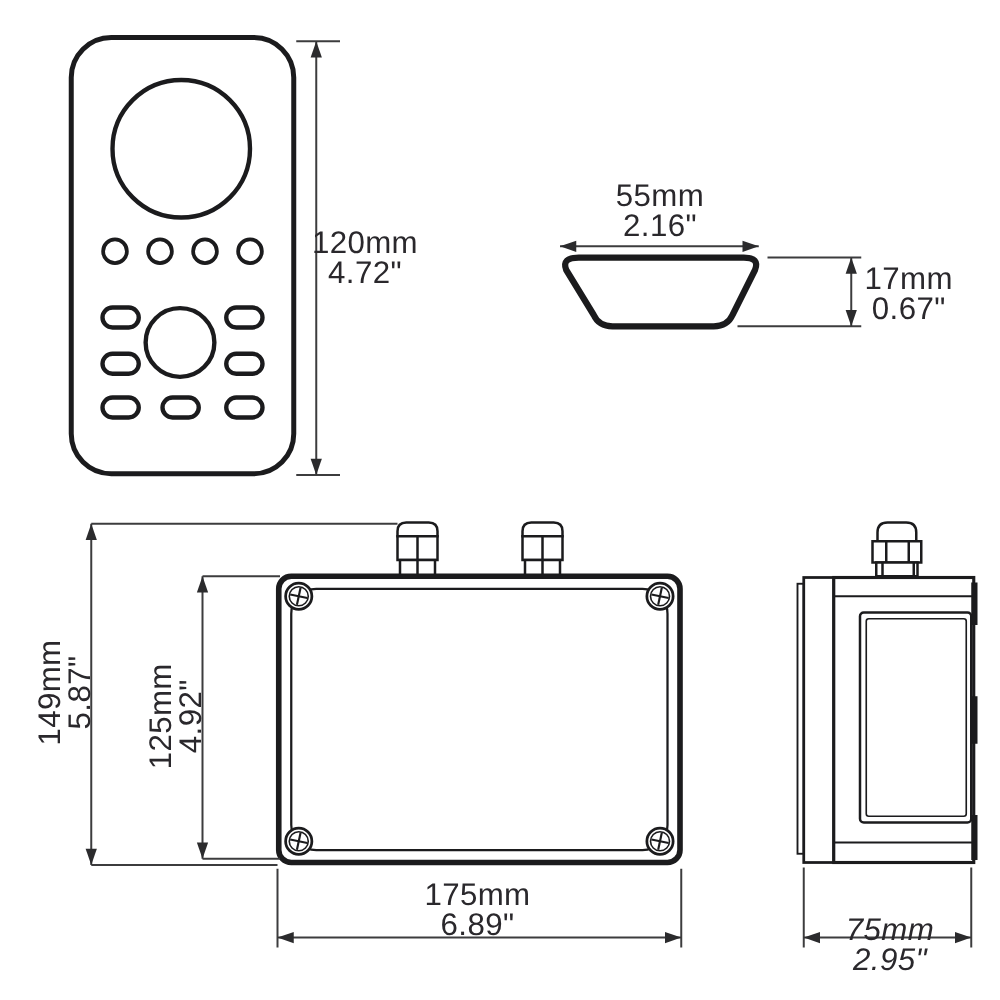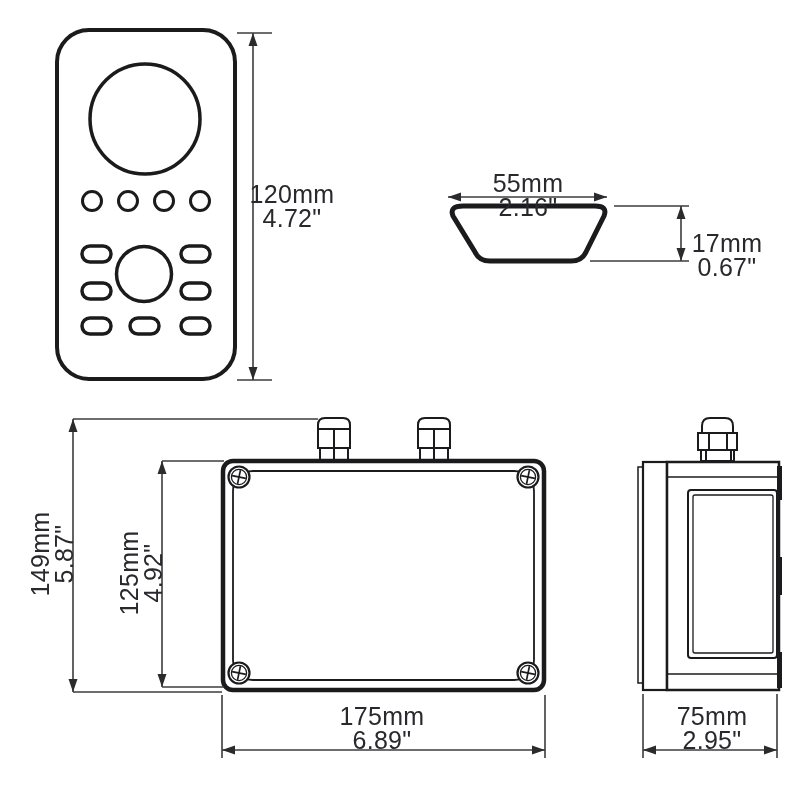--- a/index.html
+++ b/index.html
@@ -162,43 +162,43 @@
     <polygon points="643,750 656,745.5 656,754.5" stroke="none"></polygon>
     <polygon points="777,750 764,745.5 764,754.5" stroke="none"></polygon>
   </g>
 </svg>
 
   <div class="dim" style="left:244px;top:182px;width:96px;">
     <div>120mm</div>
     <div>4.72"</div>
   </div>
 
-  <div class="dim" style="left:478px;top:145px;width:100px;margin-top:26px;">
+  <div class="dim" style="left:478px;top:145px;width:100px;">
     <div>55mm</div>
     <div>2.16"</div>
   </div>
 
-  <div class="dim" style="left:688px;top:211px;width:78px;margin-top:20px;">
+  <div class="dim" style="left:688px;top:211px;width:78px;">
     <div>17mm</div>
     <div>0.67"</div>
   </div>
 
   <div class="dim rot" style="left:-8px;top:528px;width:120px;height:52px;">
     <div>149mm</div>
     <div>5.87"</div>
   </div>
 
   <div class="dim rot" style="left:81px;top:547px;width:120px;height:52px;">
     <div>125mm</div>
     <div>4.92"</div>
   </div>
 
   <div class="dim" style="left:330px;top:704px;width:104px;">
     <div>175mm</div>
     <div>6.89"</div>
   </div>
 
-  <div class="dim" style="left:658px;top:704px;width:108px;">
+  <div class="dim" style="left:658px;top:732px;width:108px;font-style:italic;">
     <div>75mm</div>
     <div>2.95"</div>
   </div>
 
 </div>
 
 </body></html>

